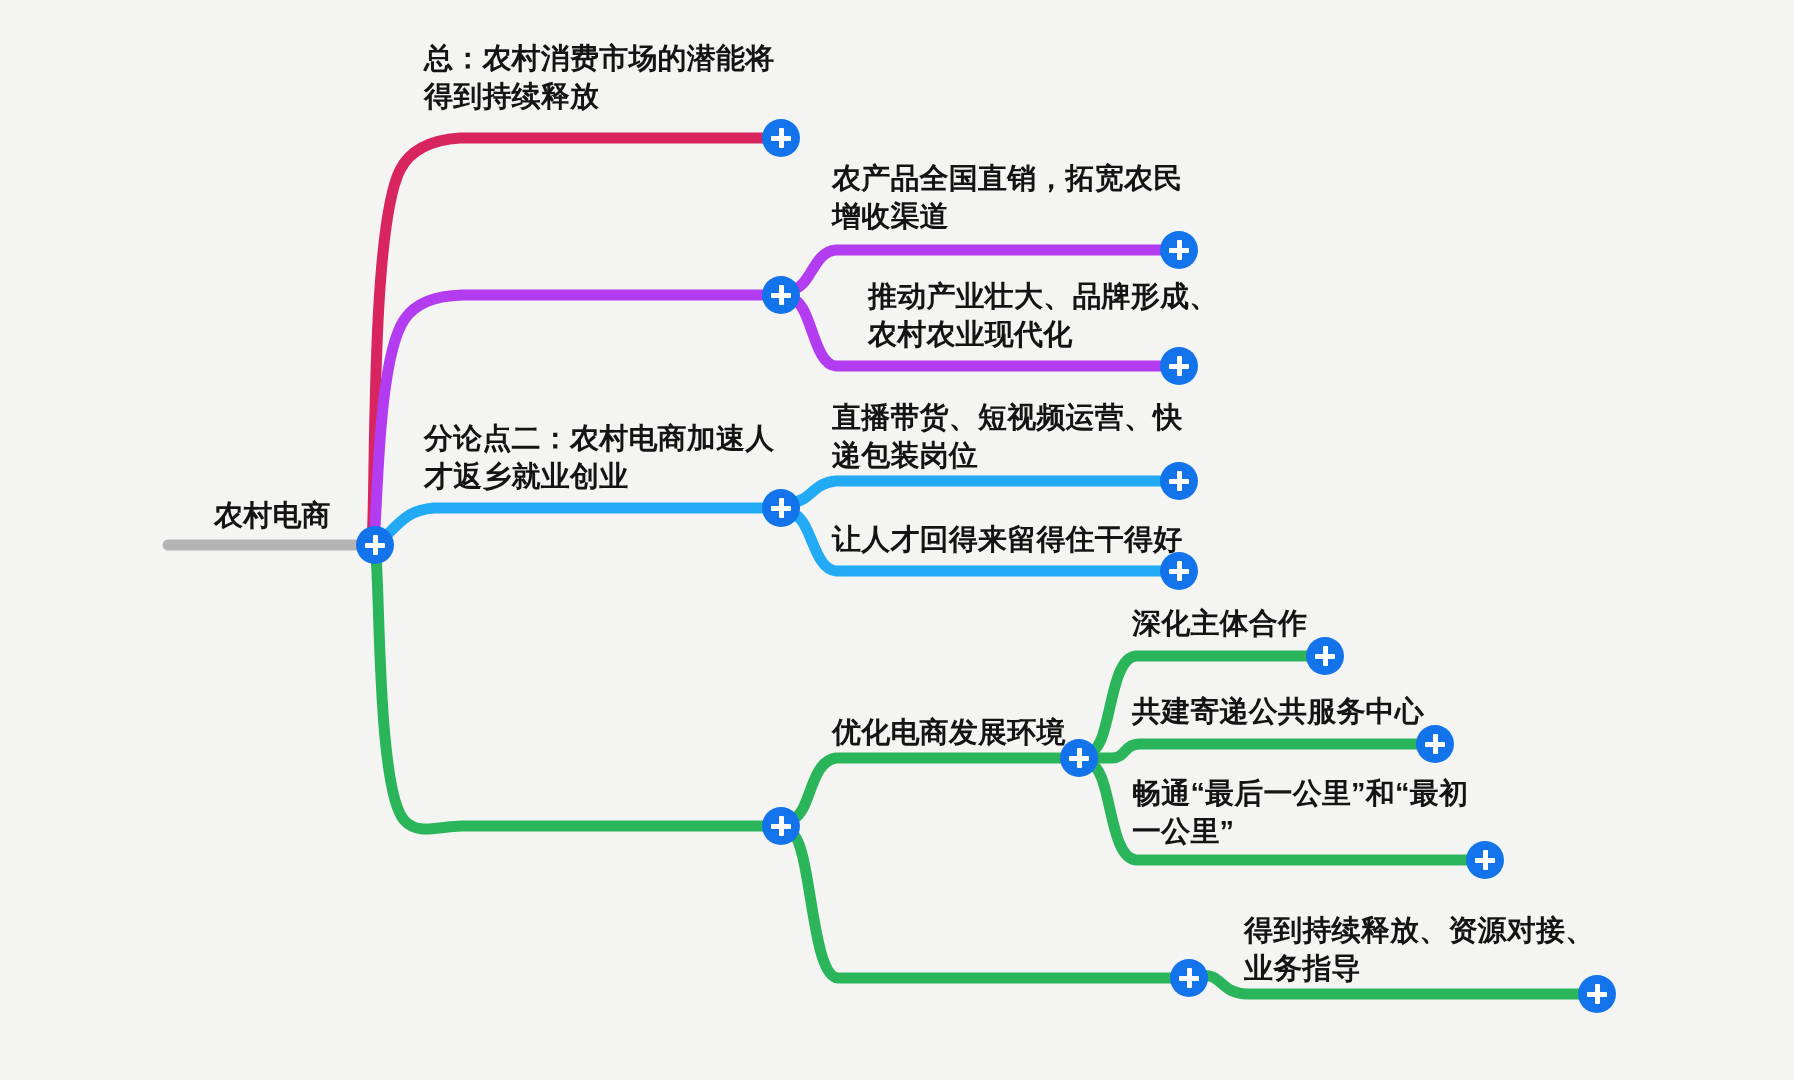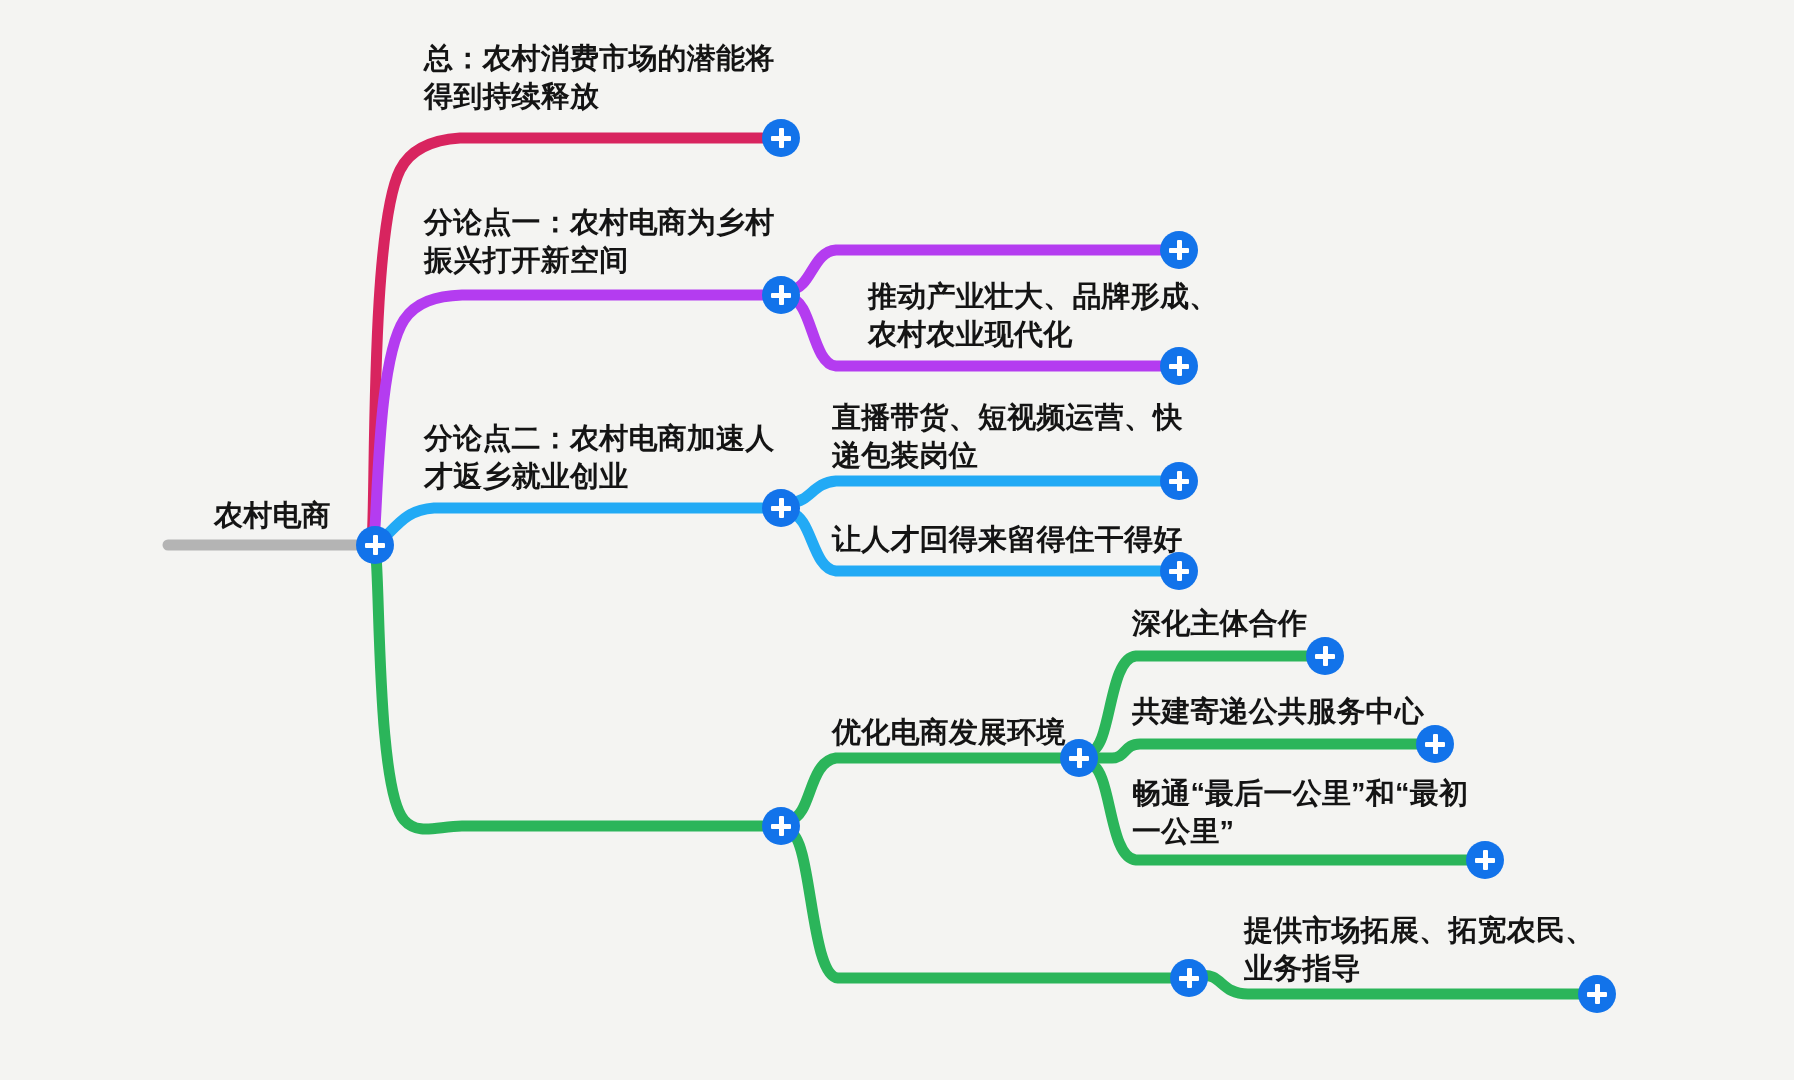--- a/index.html
+++ b/index.html
@@ -106,24 +106,24 @@
     <path d="M 1200 976 C 1222 972 1220 994 1248 994 L 1580 994" fill="none" stroke="#2bb55a" stroke-width="11" stroke-linecap="round"></path>
   </svg>
 
   <div class="node-label root" style="left:214px; top:497px;">农村电商</div>
   <div class="plus-btn" style="left:356px; top:526px;"></div>
 
   <div class="node-label" style="left:424px; top:40px;">总：农村消费市场的潜能将
 得到持续释放</div>
   <div class="plus-btn" style="left:762px; top:119px;"></div>
 
-  <div class="node-label" style="left:424px; top:204px;">分论点一：农村电商为乡村
-振兴打开新空间</div>
   <div class="plus-btn" style="left:762px; top:276px;"></div>
 
+  <div class="node-label" style="left:832px; top:160px;">农产品全国直销，拓宽农民
+增收渠道</div>
   <div class="plus-btn" style="left:1160px; top:231px;"></div>
 
   <div class="node-label" style="left:832px; top:278px;margin-left:36px;">推动产业壮大、品牌形成、
 农村农业现代化</div>
   <div class="plus-btn" style="left:1160px; top:347px;"></div>
 
   <div class="node-label" style="left:424px; top:420px;">分论点二：农村电商加速人
 才返乡就业创业</div>
   <div class="plus-btn" style="left:762px; top:489px;"></div>
 
@@ -144,17 +144,17 @@
 
   <div class="node-label" style="left:1132px; top:693px;">共建寄递公共服务中心</div>
   <div class="plus-btn" style="left:1416px; top:725px;"></div>
 
   <div class="node-label" style="left:1132px; top:775px;">畅通“最后一公里”和“最初
 一公里”</div>
   <div class="plus-btn" style="left:1466px; top:841px;"></div>
 
   <div class="plus-btn" style="left:1170px; top:959px;"></div>
 
-  <div class="node-label" style="left:1244px; top:912px;">提供市场拓展、拓宽农民、
+  <div class="node-label" style="left:1244px; top:912px;">得到持续释放、资源对接、
 业务指导</div>
   <div class="plus-btn" style="left:1578px; top:975px;"></div>
 
 </div>
 
 </body></html>

